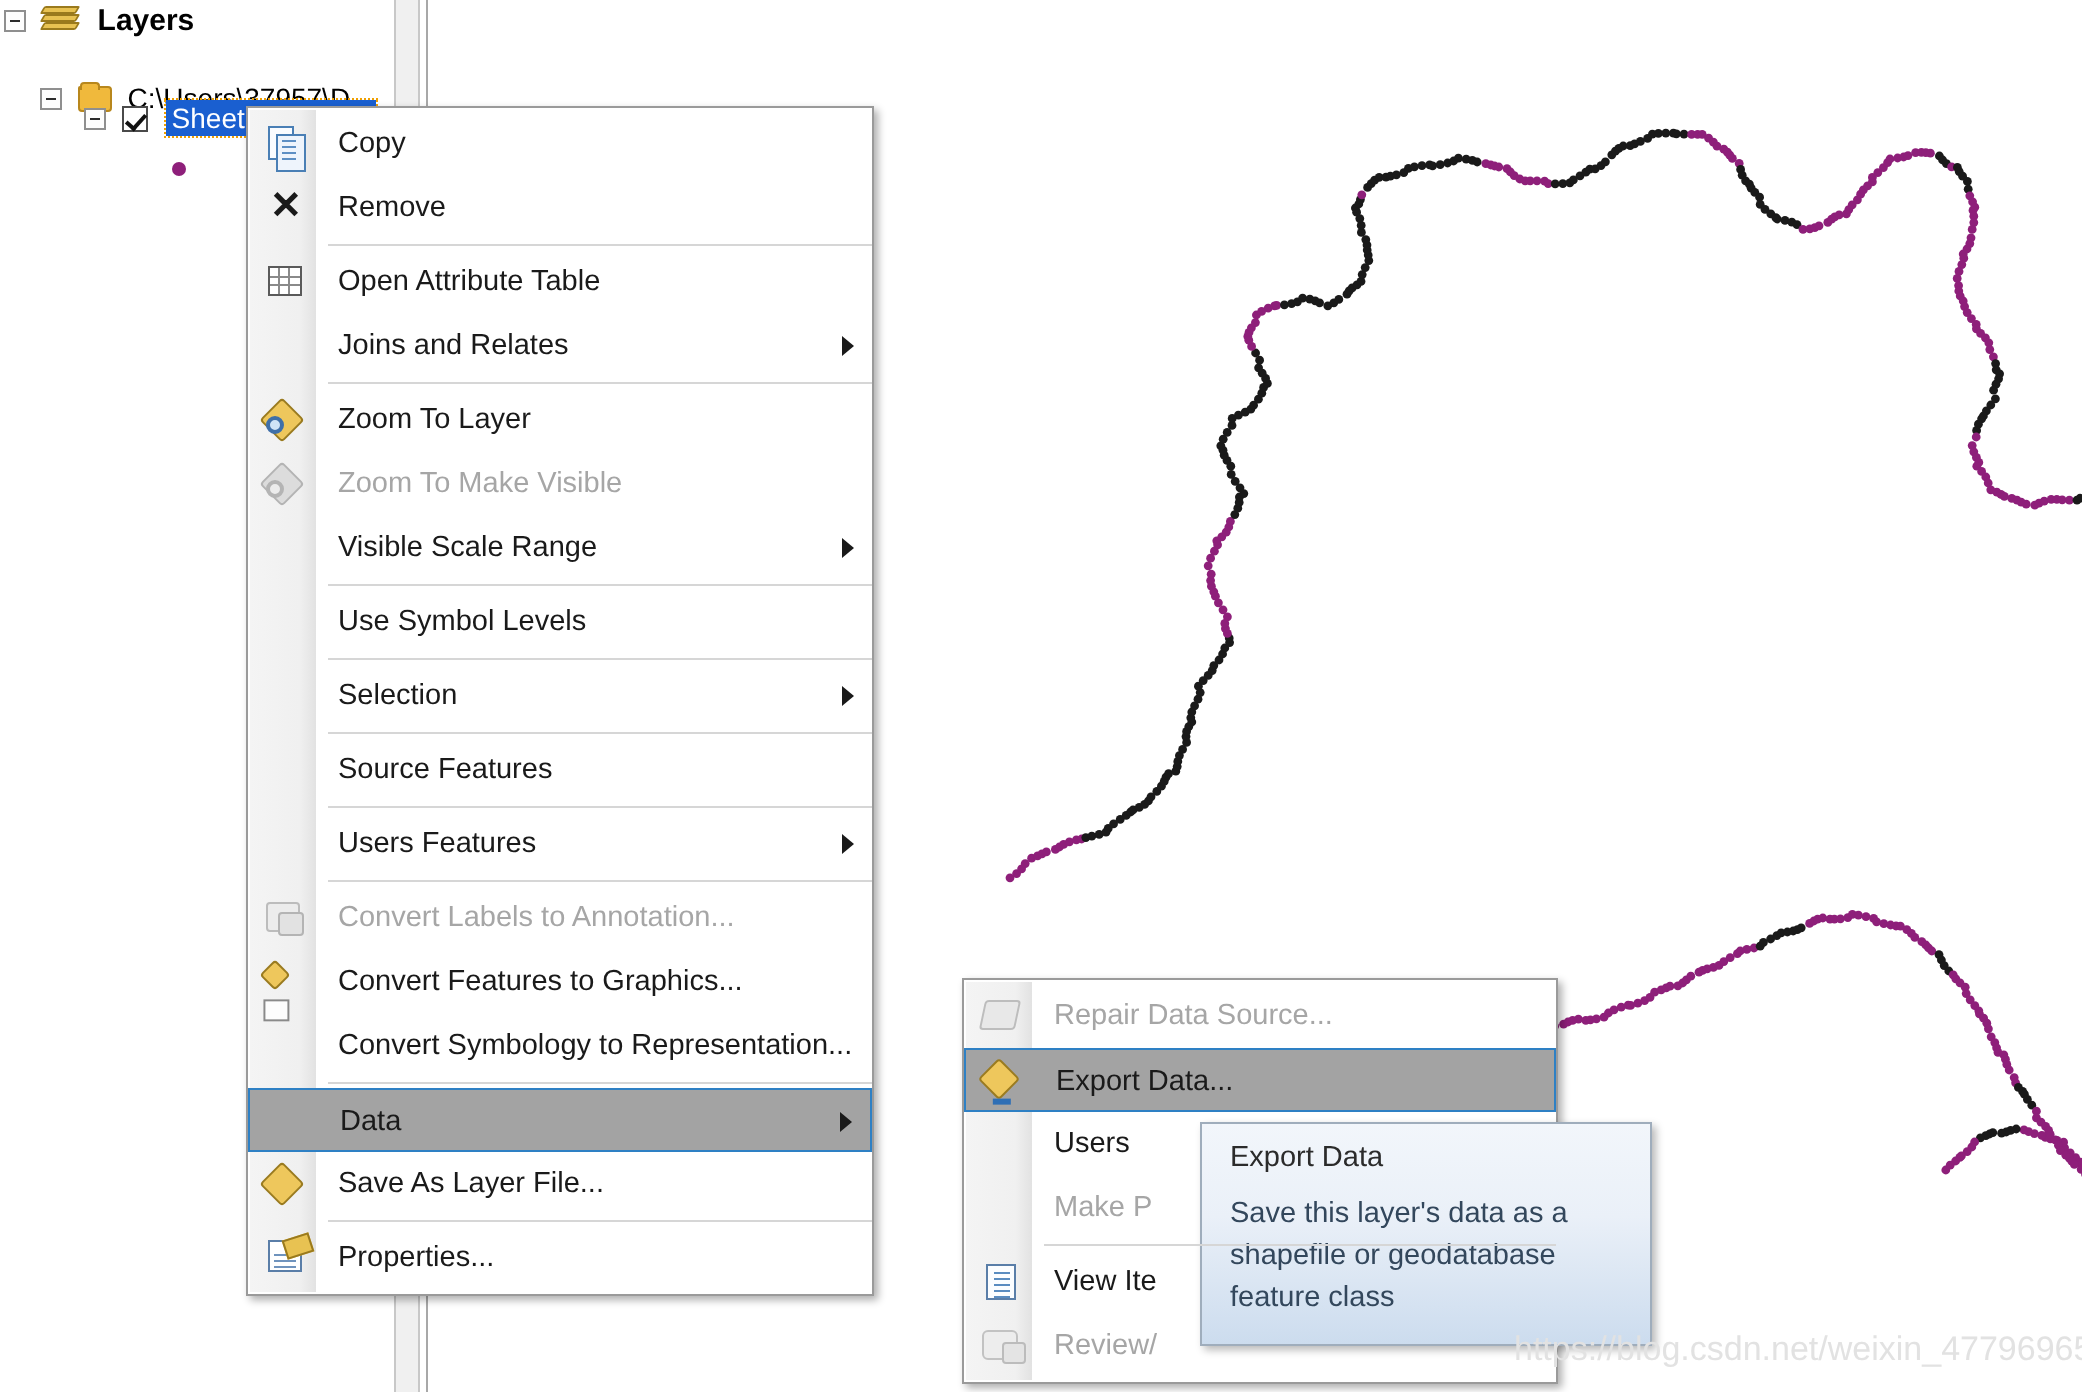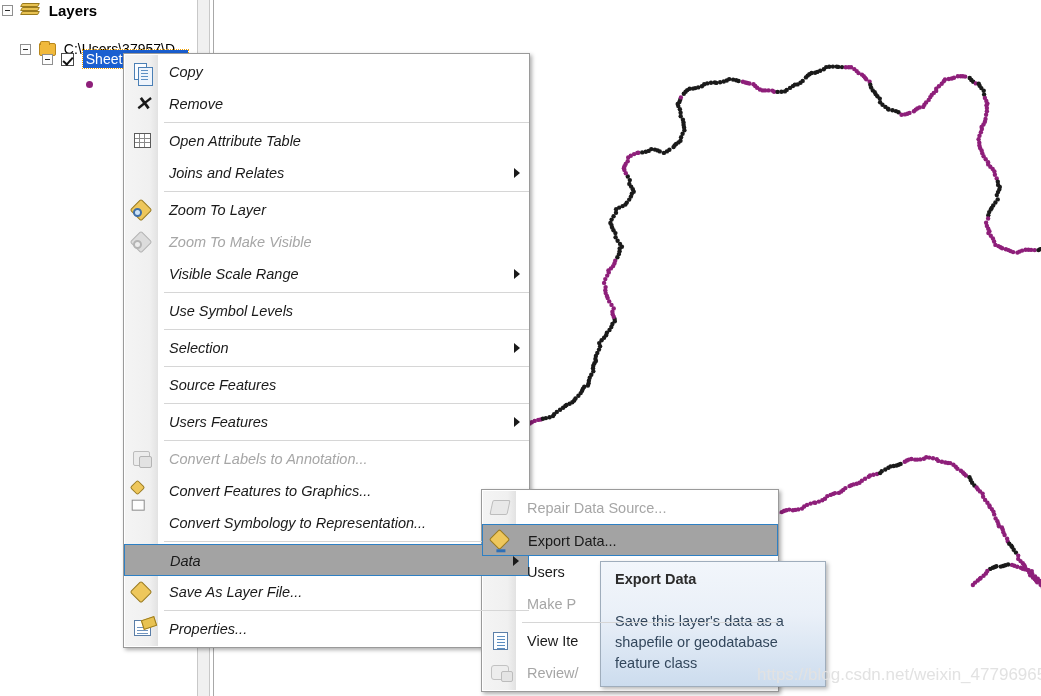--- a/index.html
+++ b/index.html
@@ -154,21 +154,21 @@
 
   
   #tooltip {
     position: absolute;
     background: linear-gradient(to bottom, #f2f6fb 0%, #eaf0f8 42%, #ccdcee 100%);
     border: 1px solid #9fadbc;
     box-shadow: 2px 2px 4px rgba(0,0,0,0.28);
     padding: 9px 14px 12px 14px;
     font-size: 14.5px;
   }
-  #tooltip .tt-title { font-weight: bold; color: #2b2b2b; margin-bottom: 24px; }
+  #tooltip .tt-title { font-weight: normal; color: #2b2b2b; margin-bottom: 10px; }
   #tooltip .tt-body { color: #33475c; line-height: 21px; max-width: 196px; }
 
   
   #watermark {
     position:absolute; left:757px; top:665px;
     color: #e2e2e2; font-size: 17px; letter-spacing: 0px;
     white-space: nowrap; user-select:none;
   }
 </style>
 </head>
@@ -1034,21 +1034,21 @@
 
     <div class="tree-row" style="left:86px; top:74px;">
       <span class="pt-symbol"></span>
     </div>
 
   </div>
 
   <div id="toc-scroll"></div>
   <div id="toc-splitter"></div>
 
-  <div class="menu" id="ctx-menu" style="left:123px; top:53px; width:407px;font-style:italic;">
+  <div class="menu" id="ctx-menu" style="left:123px; top:53px; width:314px;">
       <div class="mi"><span class="mi-ico">
           <span class="gi i-copy">
             <i></i>
           </span>
         </span><span>Copy</span></div>
       <div class="mi"><span class="mi-ico">
           <span class="gi i-x">✕</span>
         </span><span>Remove</span></div>
       <div class="mi-sep"></div>
       <div class="mi"><span class="mi-ico">

